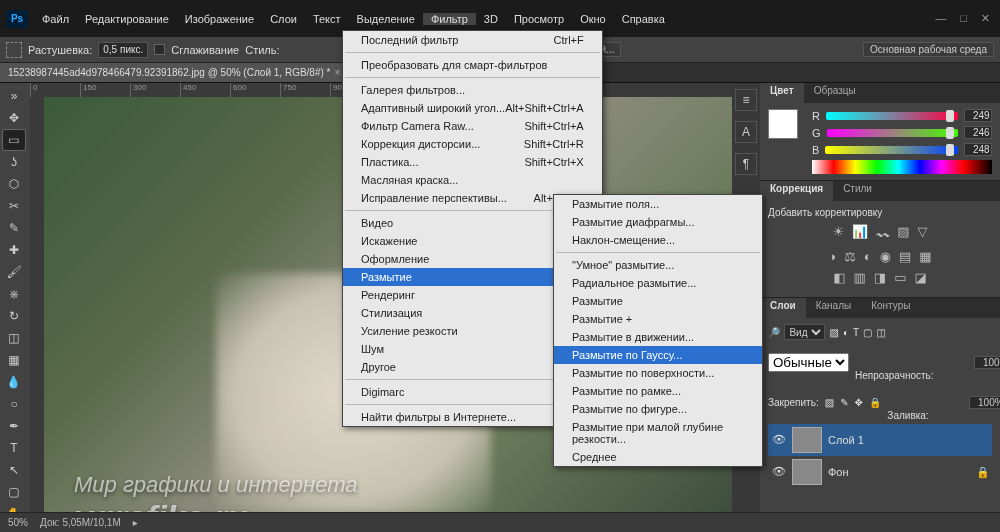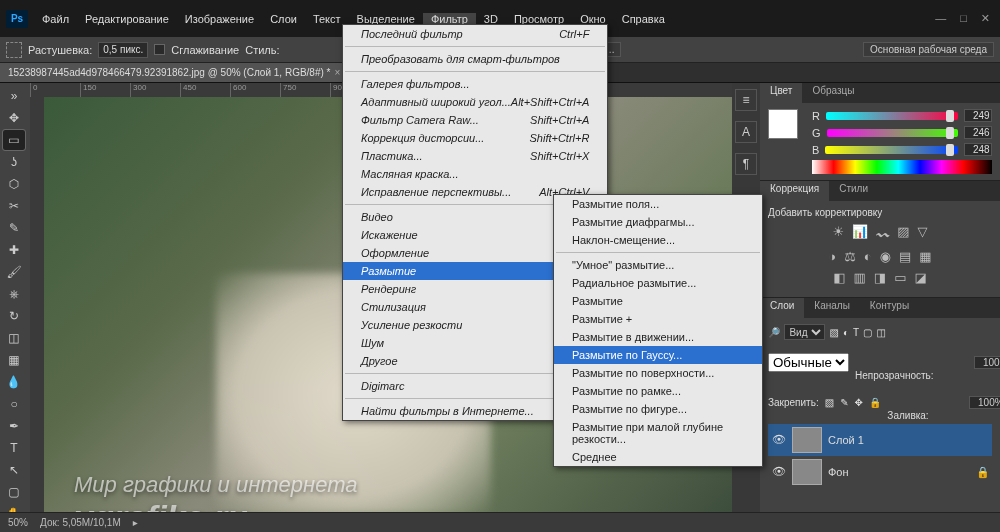--- a/index.html
+++ b/index.html
@@ -31,21 +31,21 @@
 .image-canvas { flex:1; background:#282828 linear-gradient(135deg,#3a5a3a 0%,#5a6a4a 30%,#8a8a7a 50%,#6a7a5a 70%,#3a4a3a 100%); position:relative; overflow:hidden; }
 .image-canvas::before { content:""; position:absolute; top:40%; left:25%; width:40%; height:55%; background:radial-gradient(ellipse,#f0e8d8 0%,#d8d0c0 60%,transparent 100%); opacity:0.85; filter:blur(4px); }
 .watermark { position:absolute; bottom:0px; left:30px; font-size:34px; color:rgba(255,255,255,0.6); font-style:italic; font-weight:bold; text-shadow:0 2px 4px rgba(0,0,0,0.5); }
 .watermark .line1 { font-size:22px; font-weight:normal; }
 .sidestrip { width:28px; background:#383838; display:flex; flex-direction:column; gap:10px; padding:6px 3px; }
 .sidestrip div { height:22px; color:#ccc; display:flex; align-items:center; justify-content:center; border:1px solid #555; font-size:12px; }
 .panels { width:240px; background:#424242; display:flex; flex-direction:column; }
 .panel { border-bottom:1px solid #222; }
 .panel-tabs { display:flex; background:#2d2d2d; height:20px; }
 .panel-tab { padding:2px 10px; font-size:10px; color:#aaa; }
-.panel-tab.active { background:#424242; color:#ddd; }
+.panel-tab.active { background:#424242; color:#ddd;font-weight:bold; }
 .panel-body { padding:6px 8px; }
 .rgb-row { display:flex; align-items:center; gap:6px; margin-bottom:4px; }
 .rgb-row .slider-r { flex:1; height:8px; background:linear-gradient(90deg,#00ffff,#ff0040); border-radius:2px; position:relative; }
 .rgb-row .slider-g { flex:1; height:8px; background:linear-gradient(90deg,#ff00ff,#40ff00); border-radius:2px; position:relative; }
 .rgb-row .slider-b { flex:1; height:8px; background:linear-gradient(90deg,#ffff00,#0040ff); border-radius:2px; position:relative; }
 .rgb-row .thumb { position:absolute; right:4px; top:-2px; width:8px; height:12px; background:#ddd; border-radius:2px; }
 .rgb-row .val { width:28px; background:#2a2a2a; border:1px solid #555; text-align:right; font-size:10px; padding:0 8px; }
 .color-strip { height:14px; background:linear-gradient(90deg,#fff 0%,#ff0000 12%,#ffff00 24%,#00ff00 36%,#00ffff 48%,#0000ff 60%,#ff00ff 72%,#ff0000 84%,#000 100%); margin-top:4px; }
 .color-swatch { width:30px; height:30px; border:1px solid #777; margin-right:6px; }
 .color-swatch.inner { background:#fff; }
@@ -61,21 +61,21 @@
 .layer .eye { width:14px; height:14px; }
 .layer .thumb { width:30px; height:26px; background:#888; border:1px solid #aaa; }
 .layer .lock { margin-left:auto; width:12px; height:12px; }
 .statusbar { position:absolute; bottom:0; left:0; right:0; height:20px; background:#3a3a3a; display:flex; align-items:center; padding:0 8px; font-size:10px; gap:12px; color:#bbb; border-top:1px solid #222; }
 
 .menu { position:absolute; background:#e8e8e8; color:#222; box-shadow:2px 2px 6px rgba(0,0,0,0.5); border:1px solid #444; font-size:11px; z-index:100; min-width:210px; }
 .menu-item { padding:3px 18px 3px 18px; display:flex; justify-content:space-between; align-items:center; position:relative; }
 .menu-item:hover,.menu-item.hl { background:#2b6fcf; color:#fff; }
 .menu-item .arrow { font-size:9px; }
 .menu-sep { height:1px; background:#b8b8b8; margin:3px 2px; }
-.menu1 { top:24px; left:342px;font-style:italic; }
+.menu1 { top:30px; left:342px; }
 .menu2 { top:194px; left:553px; width:190px; }
 </style>
 </head>
 <body>
 
 <div class="titlebar">
   <div class="ps-logo">Ps</div>
   <div class="menubar">
     <span>Файл</span>
     <span>Редактирование</span>

